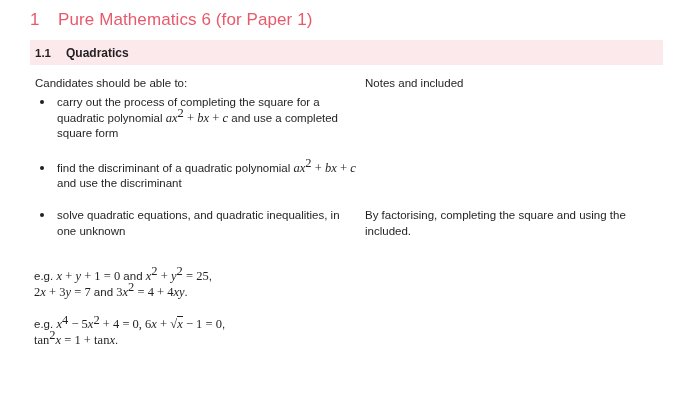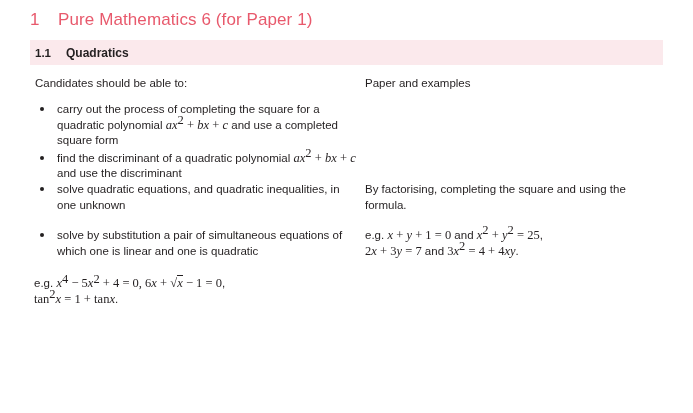--- a/index.html
+++ b/index.html
@@ -69,21 +69,21 @@
     padding-left: 5px;
   }
   .col-right {
     flex: 1;
     box-sizing: border-box;
     padding-left: 4px;
   }
   .col-head {
     font-size: 11.5px;
     color: #231f20;
-    margin-bottom: 13px;
+    margin-bottom: 6px;
   }
   .rowset {
     position: relative;
   }
   .row {
     display: flex;
     width: 100%;
   }
   .cell-left {
     width: 331px;
@@ -123,23 +123,23 @@
   .txt .ser {
     font-family: "Liberation Serif", serif;
     font-style: normal;
     font-size: 12.5px;
   }
   sup {
     font-size: 0.68em;
     vertical-align: super;
     line-height: 0;
   }
-  .r1 { margin-bottom: 2px; }
-  .r2 { }
-  .r3 { margin-bottom: 15px; }
+  .r1 { margin-bottom: 19px; }
+  .r2 { margin-bottom: 16px; }
+  .r3 { margin-bottom: 30px; }
   .r4 { margin-bottom: 16px; }
   .sqrt-box {
     display: inline-block;
     border-top: 1px solid #231f20;
     padding-top: 0px;
     margin-left: 0px;
   }
 </style>
 </head>
 <body>
@@ -154,21 +154,21 @@
   <div class="section-band">
     <span class="section-num">1.1</span>
     <span class="section-name">Quadratics</span>
   </div>
 
   <div class="columns">
     <div class="col-left">
       <div class="col-head">Candidates should be able to:</div>
     </div>
     <div class="col-right">
-      <div class="col-head">Paper and examples</div>
+      <div class="col-head">Notes and included</div>
     </div>
   </div>
 
   <div class="rowset">
 
     <div class="row r1">
       <div class="cell-left">
         <div class="bullet-wrap">
           <span class="bullet-dot"></span>
           <div class="txt">carry out the process of completing the square for a quadratic polynomial <i>ax</i><sup><span class="ser">2</span></sup> <span class="ser">+</span> <i>bx</i> <span class="ser">+</span> <i>c</i> and use a completed square form</div>
@@ -186,31 +186,25 @@
     </div>
 
     <div class="row r3">
       <div class="cell-left">
         <div class="bullet-wrap">
           <span class="bullet-dot"></span>
           <div class="txt">solve quadratic equations, and quadratic inequalities, in one unknown</div>
         </div>
       </div>
       <div class="cell-right">
-        <div class="txt">By factorising, completing the square and using the formula.</div>
+        <div class="txt">By factorising, completing the square and using the included.</div>
       </div>
     </div>
 
     <div class="row r4">
-      <div class="cell-left">
-        <div class="bullet-wrap">
-          <span class="bullet-dot"></span>
-          <div class="txt">solve by substitution a pair of simultaneous equations of which one is linear and one is quadratic</div>
-        </div>
-      </div>
       <div class="cell-right">
         <div class="txt">e.g. <i>x</i> <span class="ser">+</span> <i>y</i> <span class="ser">+ 1 = 0</span> and <i>x</i><sup><span class="ser">2</span></sup> <span class="ser">+</span> <i>y</i><sup><span class="ser">2</span></sup> <span class="ser">= 25</span>,<br><span class="ser">2</span><i>x</i> <span class="ser">+ 3</span><i>y</i> <span class="ser">= 7</span> and <span class="ser">3</span><i>x</i><sup><span class="ser">2</span></sup> <span class="ser">= 4 + 4</span><i>xy</i>.</div>
       </div>
     </div>
 
     <div class="row r5">
       <div class="cell-right">
         <div class="txt">e.g. <i>x</i><sup><span class="ser">4</span></sup> <span class="ser">− 5</span><i>x</i><sup><span class="ser">2</span></sup> <span class="ser">+ 4 = 0, 6</span><i>x</i> <span class="ser">+ √</span><span class="ser sqrt-box"><i>x</i></span> <span class="ser">− 1 = 0</span>,<br><span class="ser">tan</span><sup><span class="ser">2</span></sup><i>x</i> <span class="ser">= 1 +</span> <span class="ser">tan</span><i>x</i>.</div>
       </div>
     </div>

